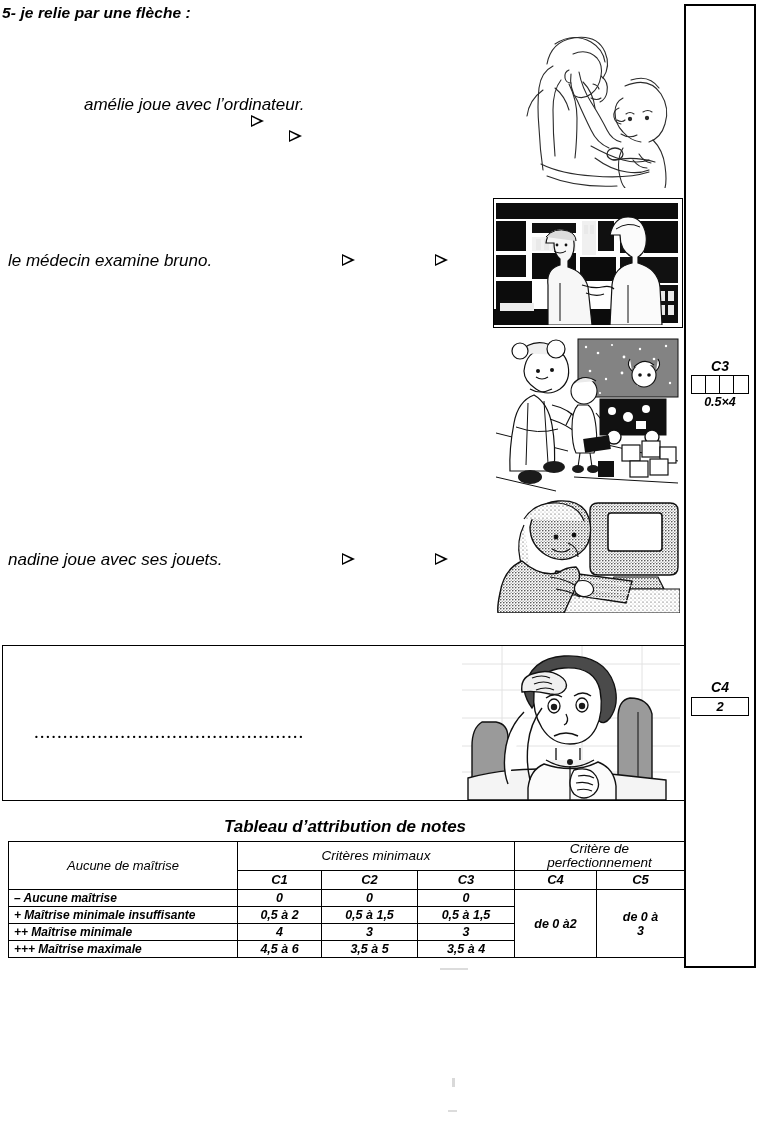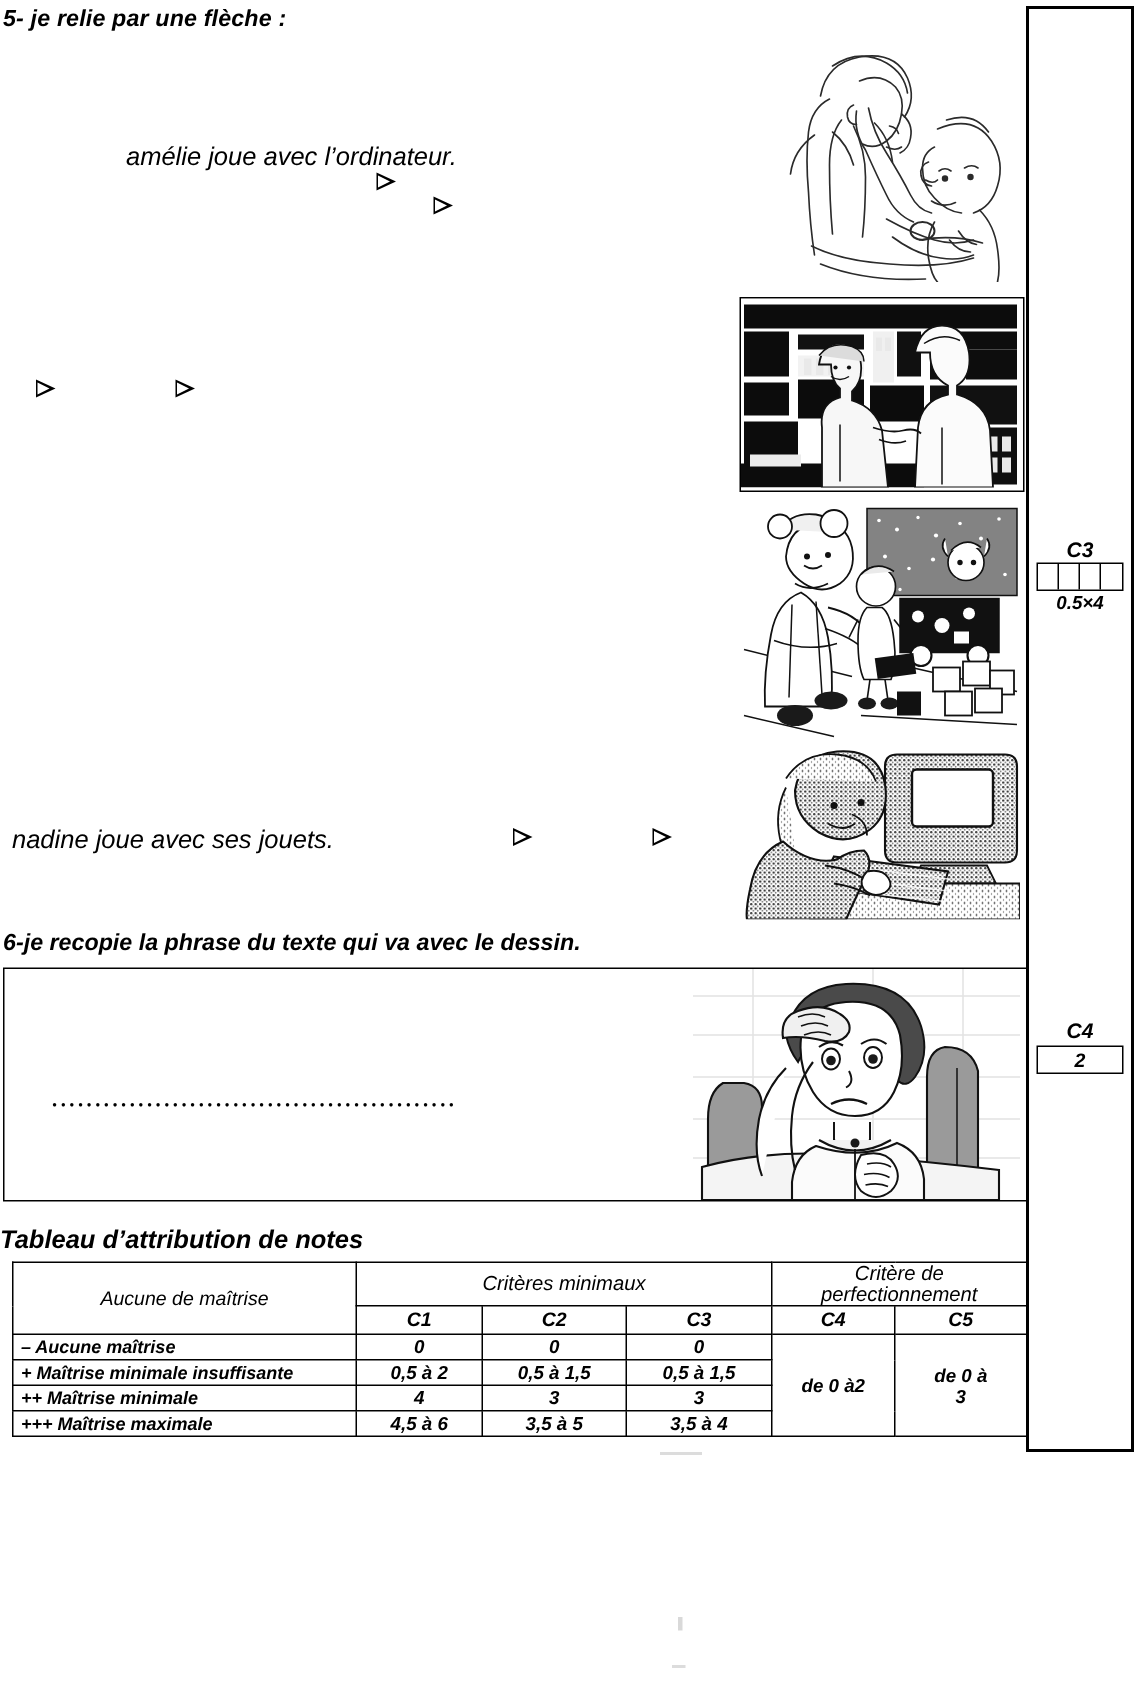--- a/index.html
+++ b/index.html
@@ -54,21 +54,21 @@
   .score-cells{display:flex;margin:1px auto 0;border:1px solid #000;box-sizing:border-box;}
   .score-cells .cell{height:17px;border-right:1px solid #000;box-sizing:border-box;}
   .score-cells .cell:last-child{border-right:none;}
   .score-sub{font-style:italic;font-weight:bold;font-size:12.5px;line-height:15px;margin-top:1px;}
   .score-single{
     border:1px solid #000;box-sizing:border-box;height:19px;line-height:17px;
     font-style:italic;font-weight:bold;font-size:13px;text-align:center;margin:2px auto 0;
   }
 
   
-  #notes-title{left:0;top:817px;width:690px;text-align:left;font-style:italic;font-weight:bold;font-size:17px;}
+  #notes-title{left:0;top:817px;width:690px;text-align:center;font-style:italic;font-weight:bold;font-size:17px;}
   #notes-table{position:absolute;left:8px;top:841px;width:676px;border-collapse:collapse;table-layout:fixed;}
   #notes-table td,#notes-table th{
     border:1px solid #000;padding:0 3px;text-align:center;vertical-align:middle;
     font-style:italic;font-size:12.5px;line-height:14px;font-weight:normal;
   }
   #notes-table th{font-weight:normal;}
   #notes-table td.lvl{text-align:left;font-weight:bold;font-size:12px;padding-left:5px;white-space:nowrap;}
   #notes-table th.hdr-niv{font-size:13px;}
   #notes-table th.hdr-grp{font-size:13.5px;}
   #notes-table th.crit{font-weight:bold;font-size:13px;}
@@ -88,20 +88,21 @@
 
   <div class="abs bi" id="q5-heading">5- je relie par une flèche :</div>
 
   <div class="match-row" style="top:95px;flex-direction:column;">
     <span class="match-text">amélie joue avec l’ordinateur.</span>
     <span class="arrow a1"><span class="wing"></span></span>
     <span class="arrow a2"><span class="wing"></span></span>
   </div>
 
   <div class="match-row" style="top:248px;">
+    <span class="match-text">le médecin examine bruno.</span>
     <span class="arrow a1"><span class="wing"></span></span>
     <span class="arrow a2"><span class="wing"></span></span>
   </div>
 
 
   <div class="match-row" style="top:547px;">
     <span class="match-text">nadine  joue avec ses jouets.</span>
     <span class="arrow a1"><span class="wing"></span></span>
     <span class="arrow a2"><span class="wing"></span></span>
   </div>
@@ -346,21 +347,20 @@
       <circle cx="80" cy="38" r="2.4" fill="#111"></circle>
 
       <path d="M28 64 q-18 8 -22 32 q-3 14 -2 20 l66 0 q8-18 14-30 q4-10 -2-16 q-10 0 -18 6 q-18 4 -36-12 z" fill="url(#grain)" stroke="#111" stroke-width="1.4"></path>
       <path d="M56 80 q16 2 28 10" fill="none" stroke="#111" stroke-width="1.2"></path>
       <path d="M62 92 q14 2 24 8" fill="none" stroke="#111" stroke-width="1.2"></path>
 
       <path d="M84 84 q10-2 14 4 q4 6 -2 10 q-8 4 -14-2 q-4-6 2-12 z" fill="#fff" stroke="#111" stroke-width="1.2"></path>
     </svg>
   </div>
 
-  <div class="abs bi" id="q6-heading">6-je recopie la phrase du texte qui va avec le dessin.</div>
 
   <div class="abs" id="q6-box"></div>
 
   <div id="q6-dots">...............................................</div>
 
   <div class="illu" id="illu-sick" style="left:462px;top:646px;width:218px;height:154px;">
     <svg width="218" height="154" viewBox="0 0 218 154">
       <rect x="0" y="0" width="218" height="154" fill="#ffffff"></rect>
 
       <g stroke="#e2e2e2" stroke-width="1">

